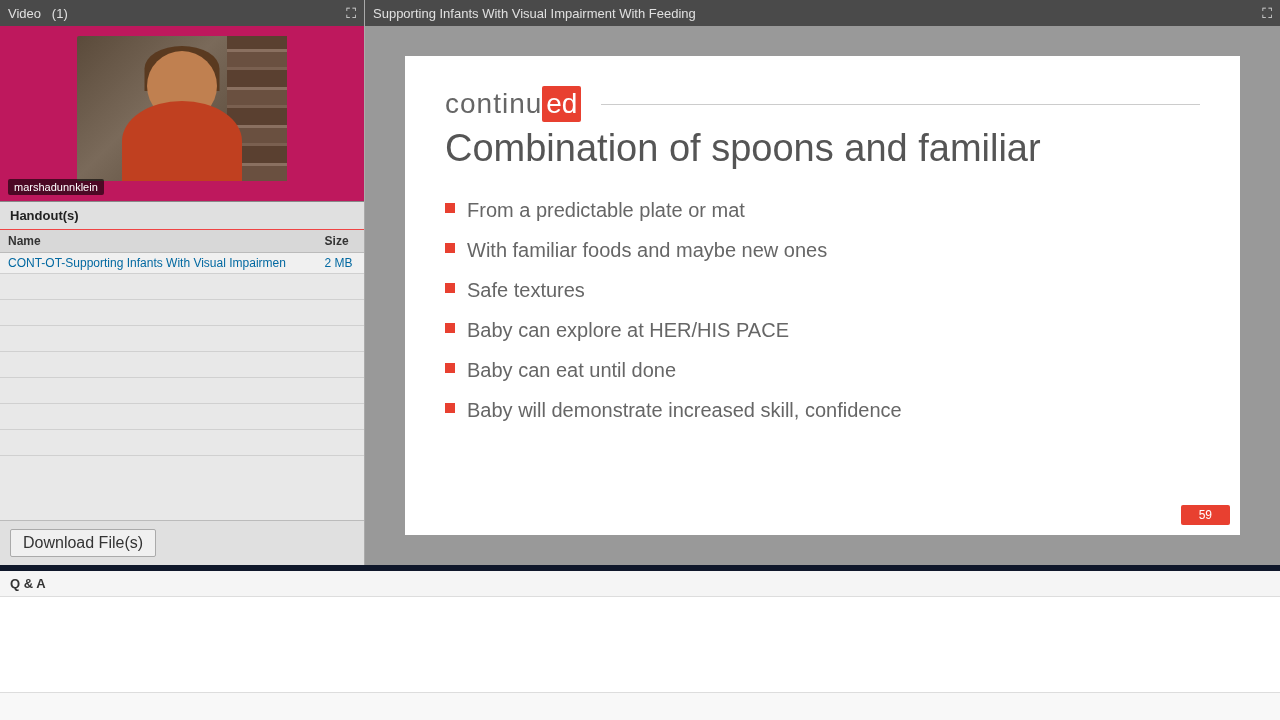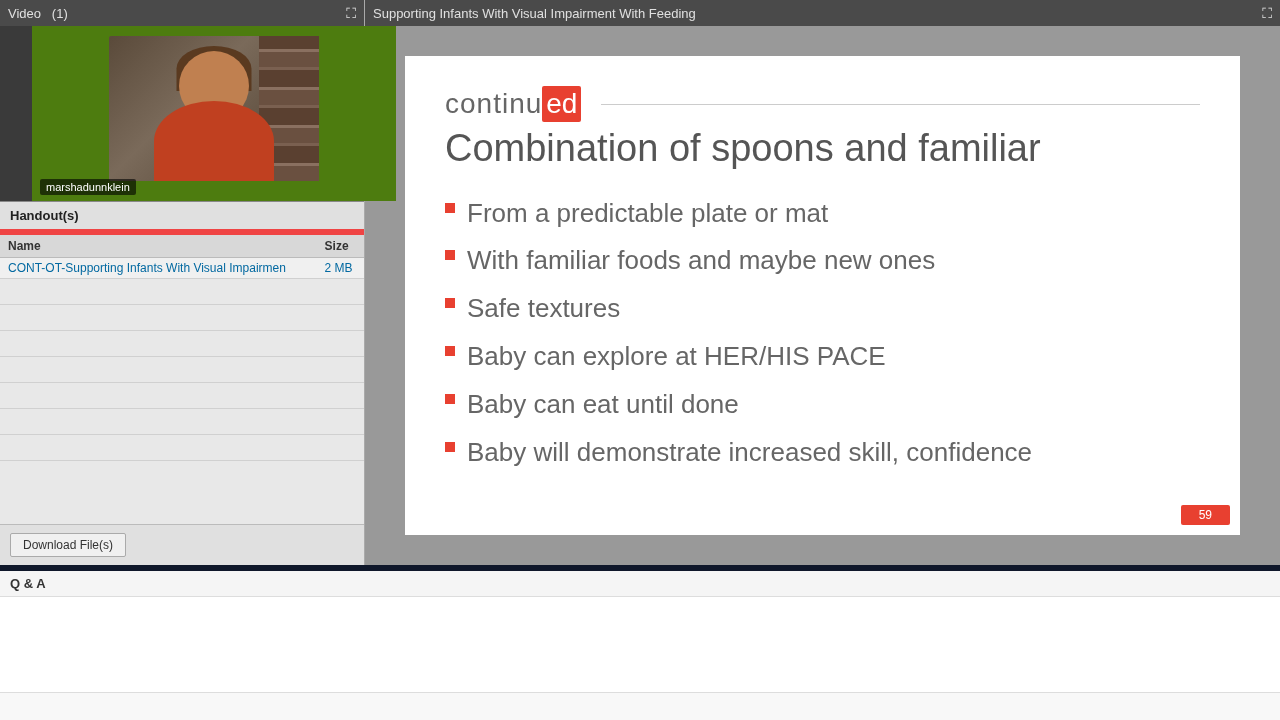--- a/index.html
+++ b/index.html
@@ -46,23 +46,22 @@
       font-size: 14px;
       background: none;
       border: none;
       color: #e0e0e0;
     }
 
     .video-area {
       position: relative;
       width: 100%;
       height: 175px;
-      background: #4d7c0f;
+      background: #be185d;
       overflow: hidden;
-      margin-left: 32px;
     }
 
     .video-thumbnail {
       width: 210px;
       height: 145px;
       background: linear-gradient(135deg, #5a4a3a 0%, #7a6a5a 40%, #4a3a2a 100%);
       position: absolute;
       left: 50%;
       transform: translateX(-50%);
       top: 10px;
@@ -134,21 +133,21 @@
       flex: 1;
       background: #e8e8e8;
       display: flex;
       flex-direction: column;
     }
 
     .handouts-title {
       font-size: 13px;
       font-weight: bold;
       padding: 6px 10px;
-      border-bottom: 6px solid #ef4444;
+      border-bottom: 1px solid #ef4444;
       background: #e0e0e0;
       color: #222;
     }
 
     .handouts-table {
       width: 100%;
       border-collapse: collapse;
       font-size: 12px;
     }
 
@@ -182,21 +181,21 @@
       background: #e8e8e8;
     }
 
     .download-btn-area {
       padding: 8px 10px;
       background: #e0e0e0;
       border-top: 1px solid #bbb;
     }
 
     .download-btn {
-      font-size: 12px;
+      font-size: 16px;
       padding: 4px 12px;
       background: #f0f0f0;
       border: 1px solid #aaa;
       cursor: pointer;
       border-radius: 2px;
       color: #333;
     }
 
     
     .right-panel {
@@ -274,21 +273,21 @@
 
     .bullet-list {
       list-style: none;
       padding: 0;
     }
 
     .bullet-list li {
       display: flex;
       align-items: flex-start;
       margin-bottom: 14px;
-      font-size: 26px;
+      font-size: 20px;
       color: #666;
       line-height: 1.3;
     }
 
     .bullet-square {
       width: 10px;
       height: 10px;
       background: #e84030;
       flex-shrink: 0;
       margin-right: 12px;

